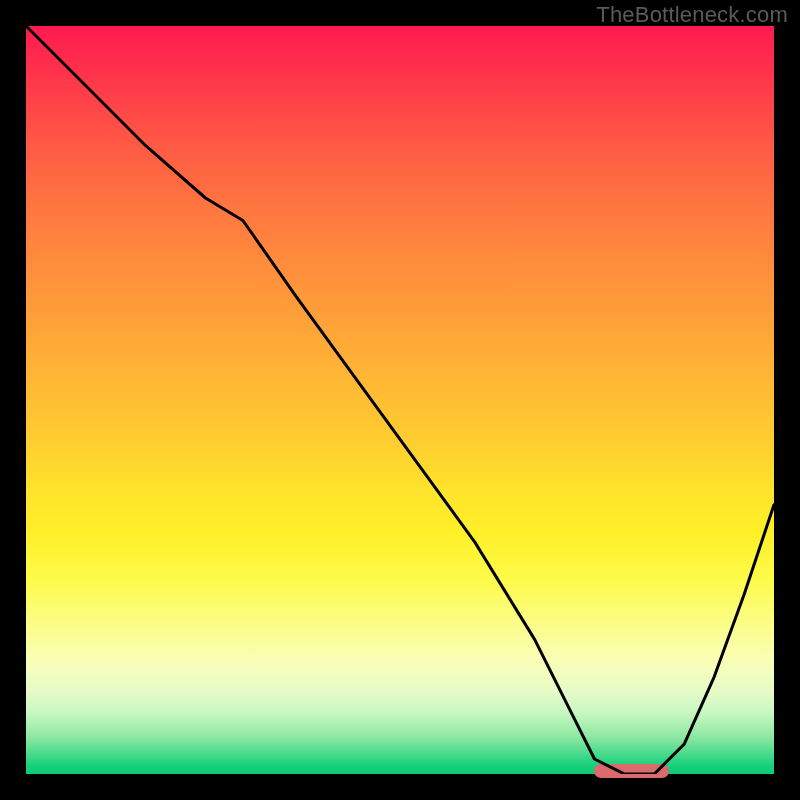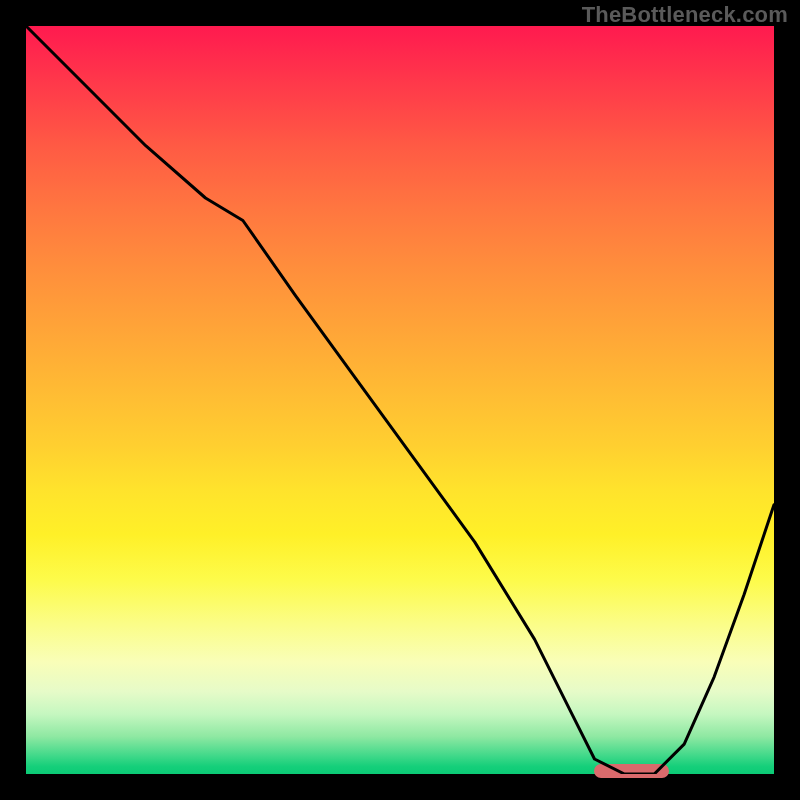--- a/index.html
+++ b/index.html
@@ -15,21 +15,21 @@
     width: 800px;
     height: 800px;
   }
   .watermark {
     position: absolute;
     top: 2px;
     right: 12px;
     color: #5a5a5a;
     font-family: Arial, Helvetica, sans-serif;
     font-size: 22px;
-    font-weight: 700;
+    font-weight: 400;
     letter-spacing: 0.2px;
     z-index: 5;
   }
   .plot {
     position: absolute;
     left: 26px;
     top: 26px;
     width: 748px;
     height: 748px;
     background: linear-gradient(to bottom,

